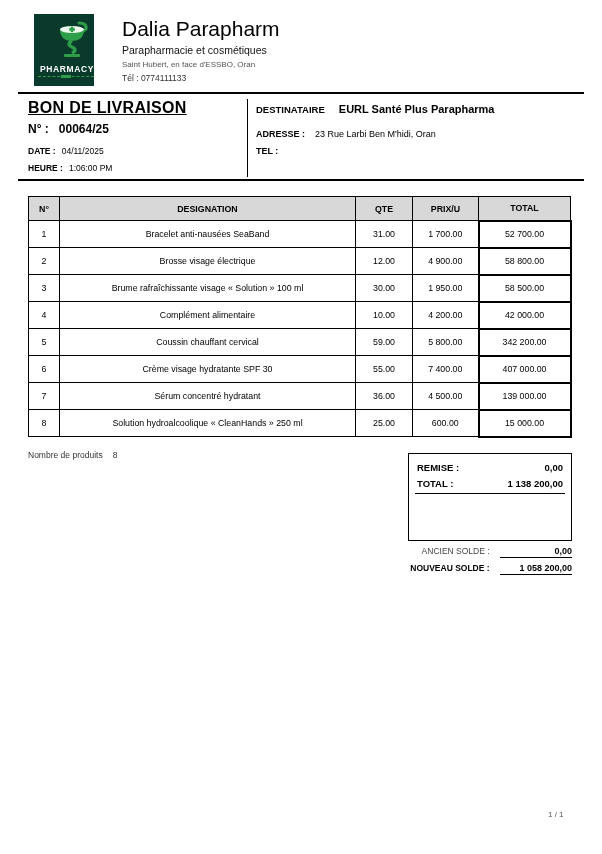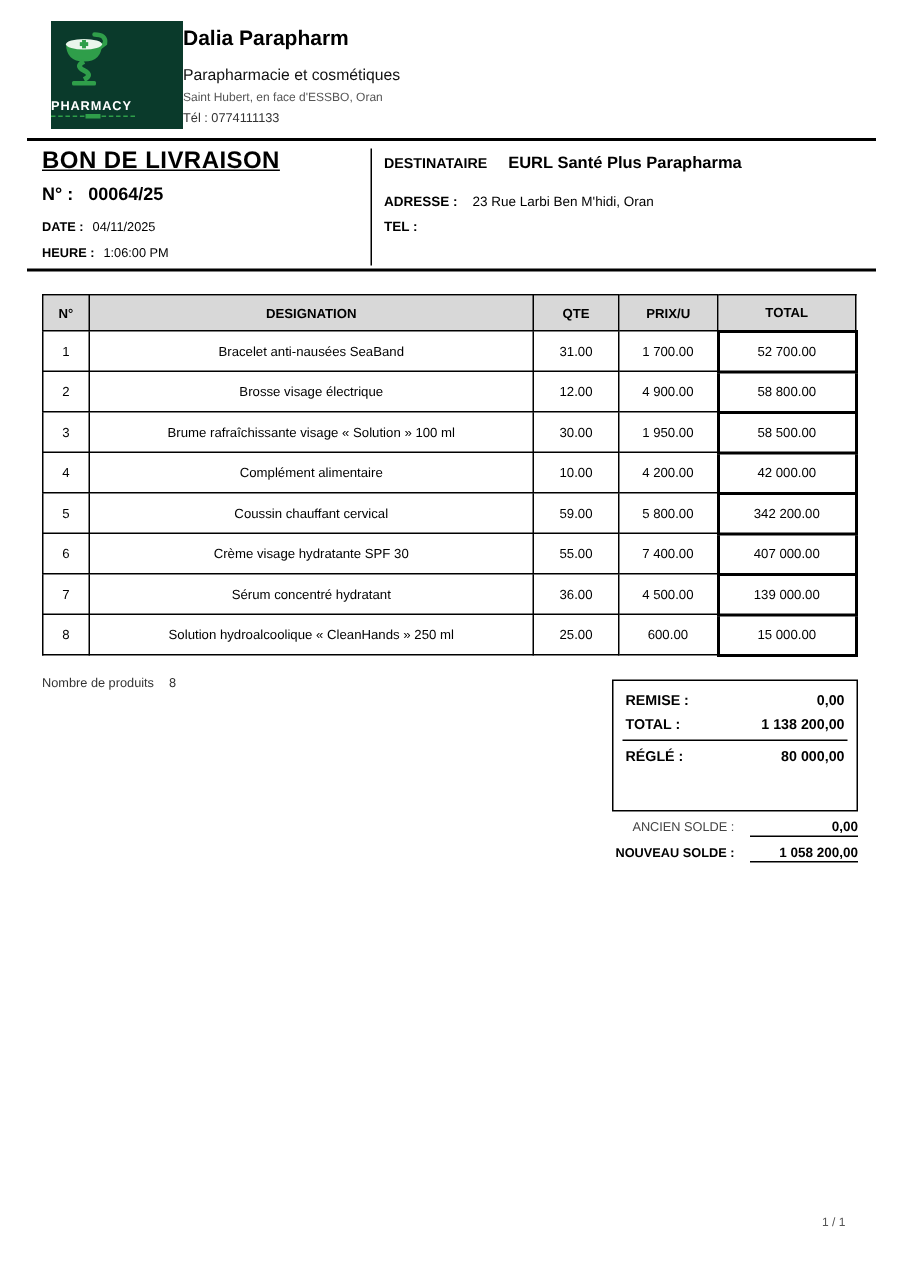--- a/index.html
+++ b/index.html
@@ -5,37 +5,37 @@
   * { margin:0; padding:0; box-sizing:border-box; }
   html,body { background:#fff; }
   body {
     width:602px; height:854px; position:relative;
     font-family:"Liberation Sans", sans-serif; color:#000;
   }
   .abs { position:absolute; }
 
   
   .logo {
-    left:34px; top:14px; width:88px; height:72px;
+    left:34px; top:14px; width:60px; height:72px;
     background:#0a3a2b; display:flex; flex-direction:column;
-    align-items:flex-start; justify-content:flex-start; padding-top:5px;
+    align-items:flex-end; justify-content:flex-start; padding-top:5px;
   }
   .logo-text {
     color:#fff; font-size:8.5px; font-weight:bold; letter-spacing:0.6px;
     margin-top:1px;
   }
   .logo-divider {
     width:56px; height:4px; margin-top:2px;
     border-top:1px dashed #2f9e4a; position:relative;
   }
   .logo-divider:after {
     content:""; position:absolute; left:23px; top:-2px;
     width:10px; height:3px; background:#2f9e4a;
   }
-  .company-name { left:122px; top:17px; font-size:14px; font-weight:bold;text-align:center; }
+  .company-name { left:122px; top:17px; font-size:21px; font-weight:normal;text-align:center; }
   .tagline      { left:122px; top:44px; font-size:10.5px; color:#111; }
   .addr-line    { left:122px; top:60px; font-size:8px;  color:#555; }
   .phone-line   { left:122px; top:73px; font-size:8.5px; color:#333; }
 
   .hr { left:18px; width:566px; height:2px; background:#000; }
   .hr1 { top:92px; } .hr2 { top:179px; }
 
   
   .doc-title {
     left:28px; top:99px; font-size:16px; font-weight:bold;
@@ -228,24 +228,20 @@
 <div class="abs summary-box">
   <div class="sum-row">
     <span>REMISE :</span>
     <span>0,00</span>
   </div>
   <div class="sum-row">
     <span>TOTAL :</span>
     <span>1 138 200,00</span>
   </div>
   <div class="sum-sep"></div>
-  <div class="sum-row">
-    <span>RÉGLÉ :</span>
-    <span>80 000,00</span>
-  </div>
 </div>
 
 <div class="abs solde-row solde-ancien">
   <span class="lbl">ANCIEN SOLDE :</span>
   <span class="val">0,00</span>
 </div>
 <div class="abs solde-row solde-nouveau">
   <span class="lbl">NOUVEAU SOLDE :</span>
   <span class="val">1 058 200,00</span>
 </div>

